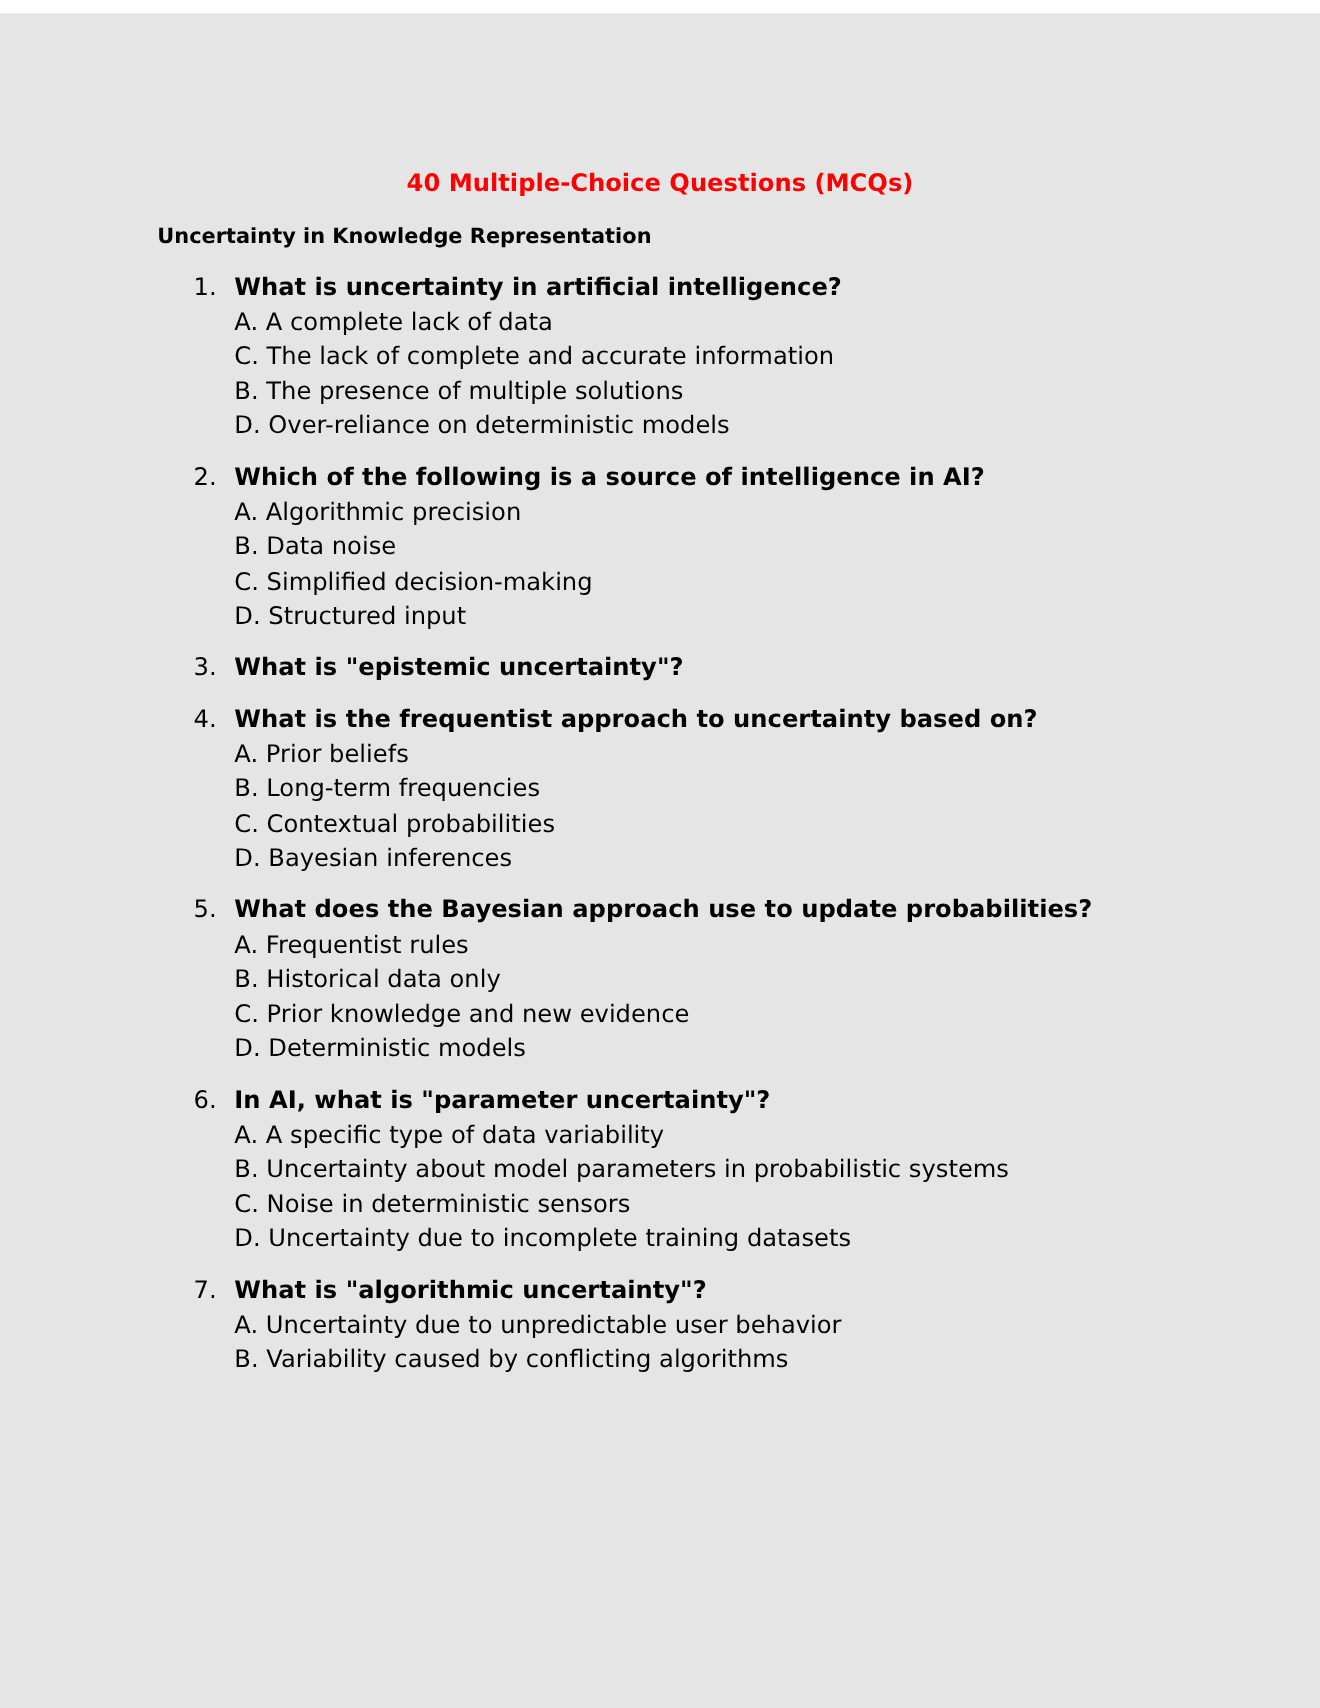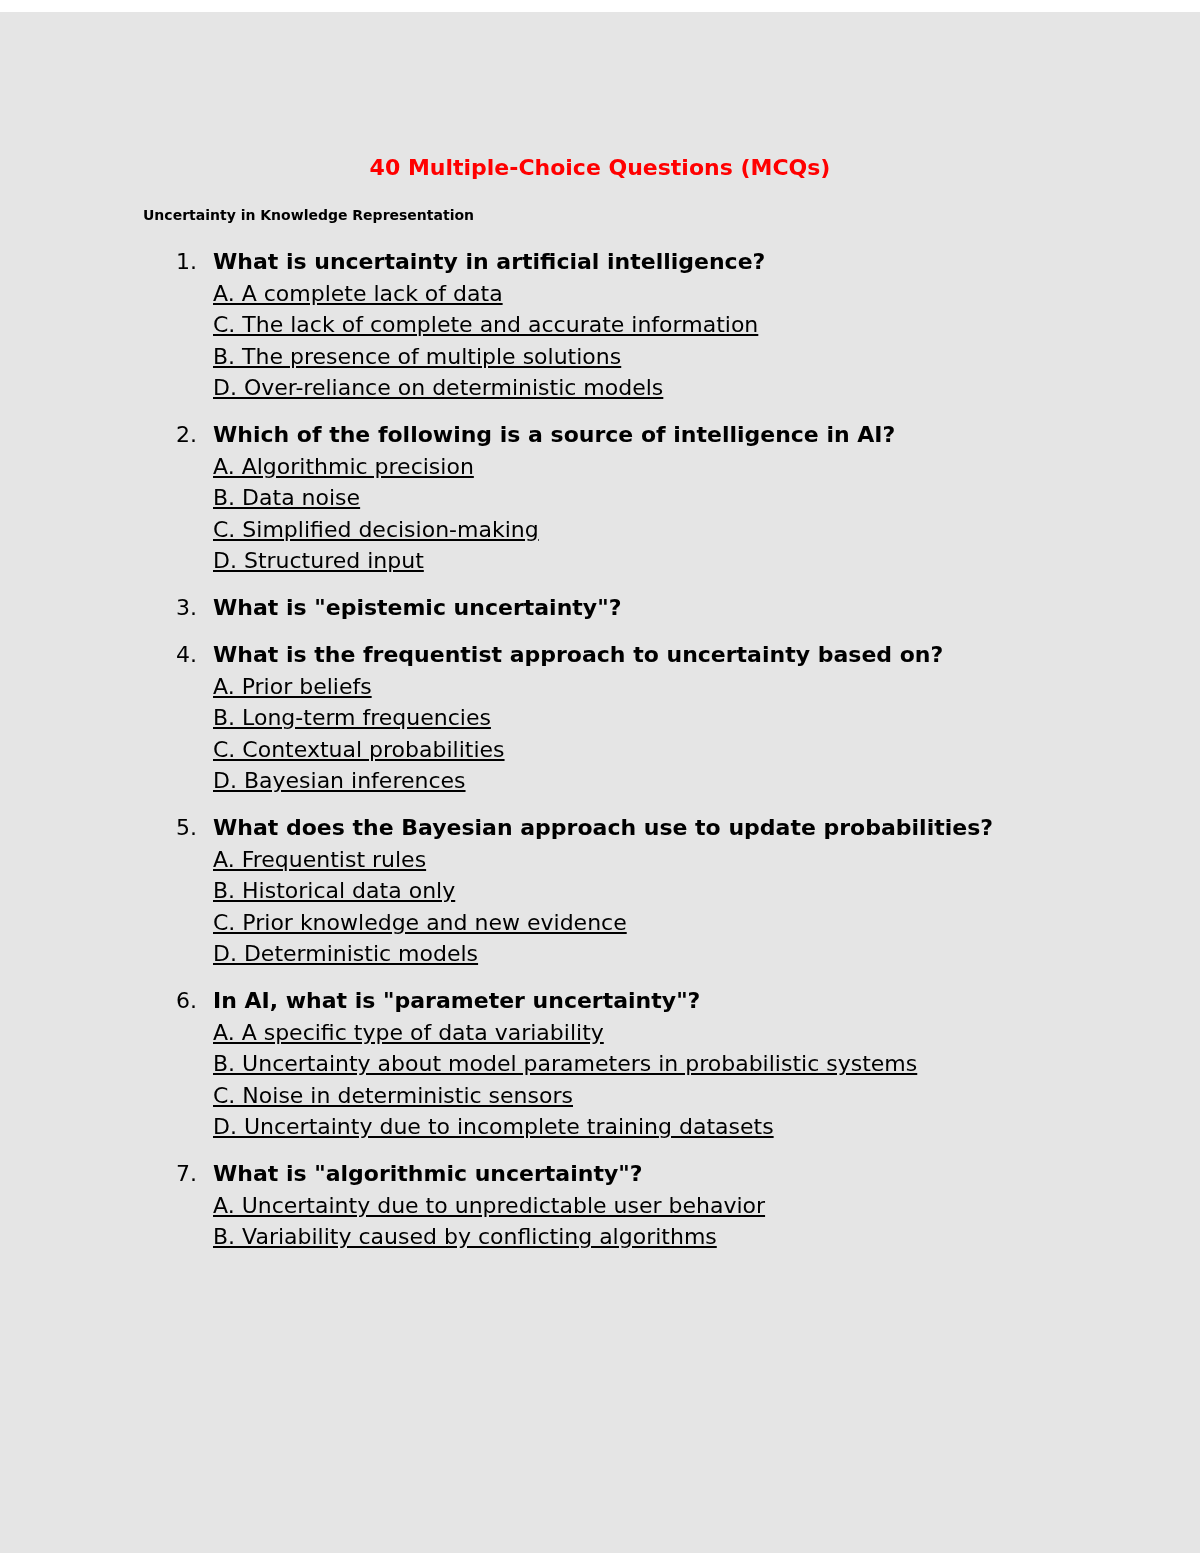--- a/index.html
+++ b/index.html
@@ -32,21 +32,21 @@
       text-align: center;
       font-size: 22px;
       font-weight: bold;
       line-height: 32px;
       margin: 0;
     }
     .section-heading {
       position: absolute;
       top: 187px;
       left: 143px;
-      font-size: 14px;
+      font-size: 19px;
       font-weight: bold;
       line-height: 32px;
       margin: 0;
     }
     .question-list {
       position: absolute;
       top: 234px;
       left: 0;
       width: 1200px;
       margin: 0;
@@ -71,21 +71,20 @@
       margin-left: 213px;
       font-size: 22px;
       line-height: 31.5px;
       font-weight: bold;
       white-space: nowrap;
     }
     .options {
       margin: 0;
       padding: 0;
       list-style: none;
-      text-decoration: underline;
     }
     .option {
       display: block;
       margin-left: 213px;
       font-size: 22px;
       line-height: 31.5px;
       white-space: nowrap;
     }
   </style>
 </head>

